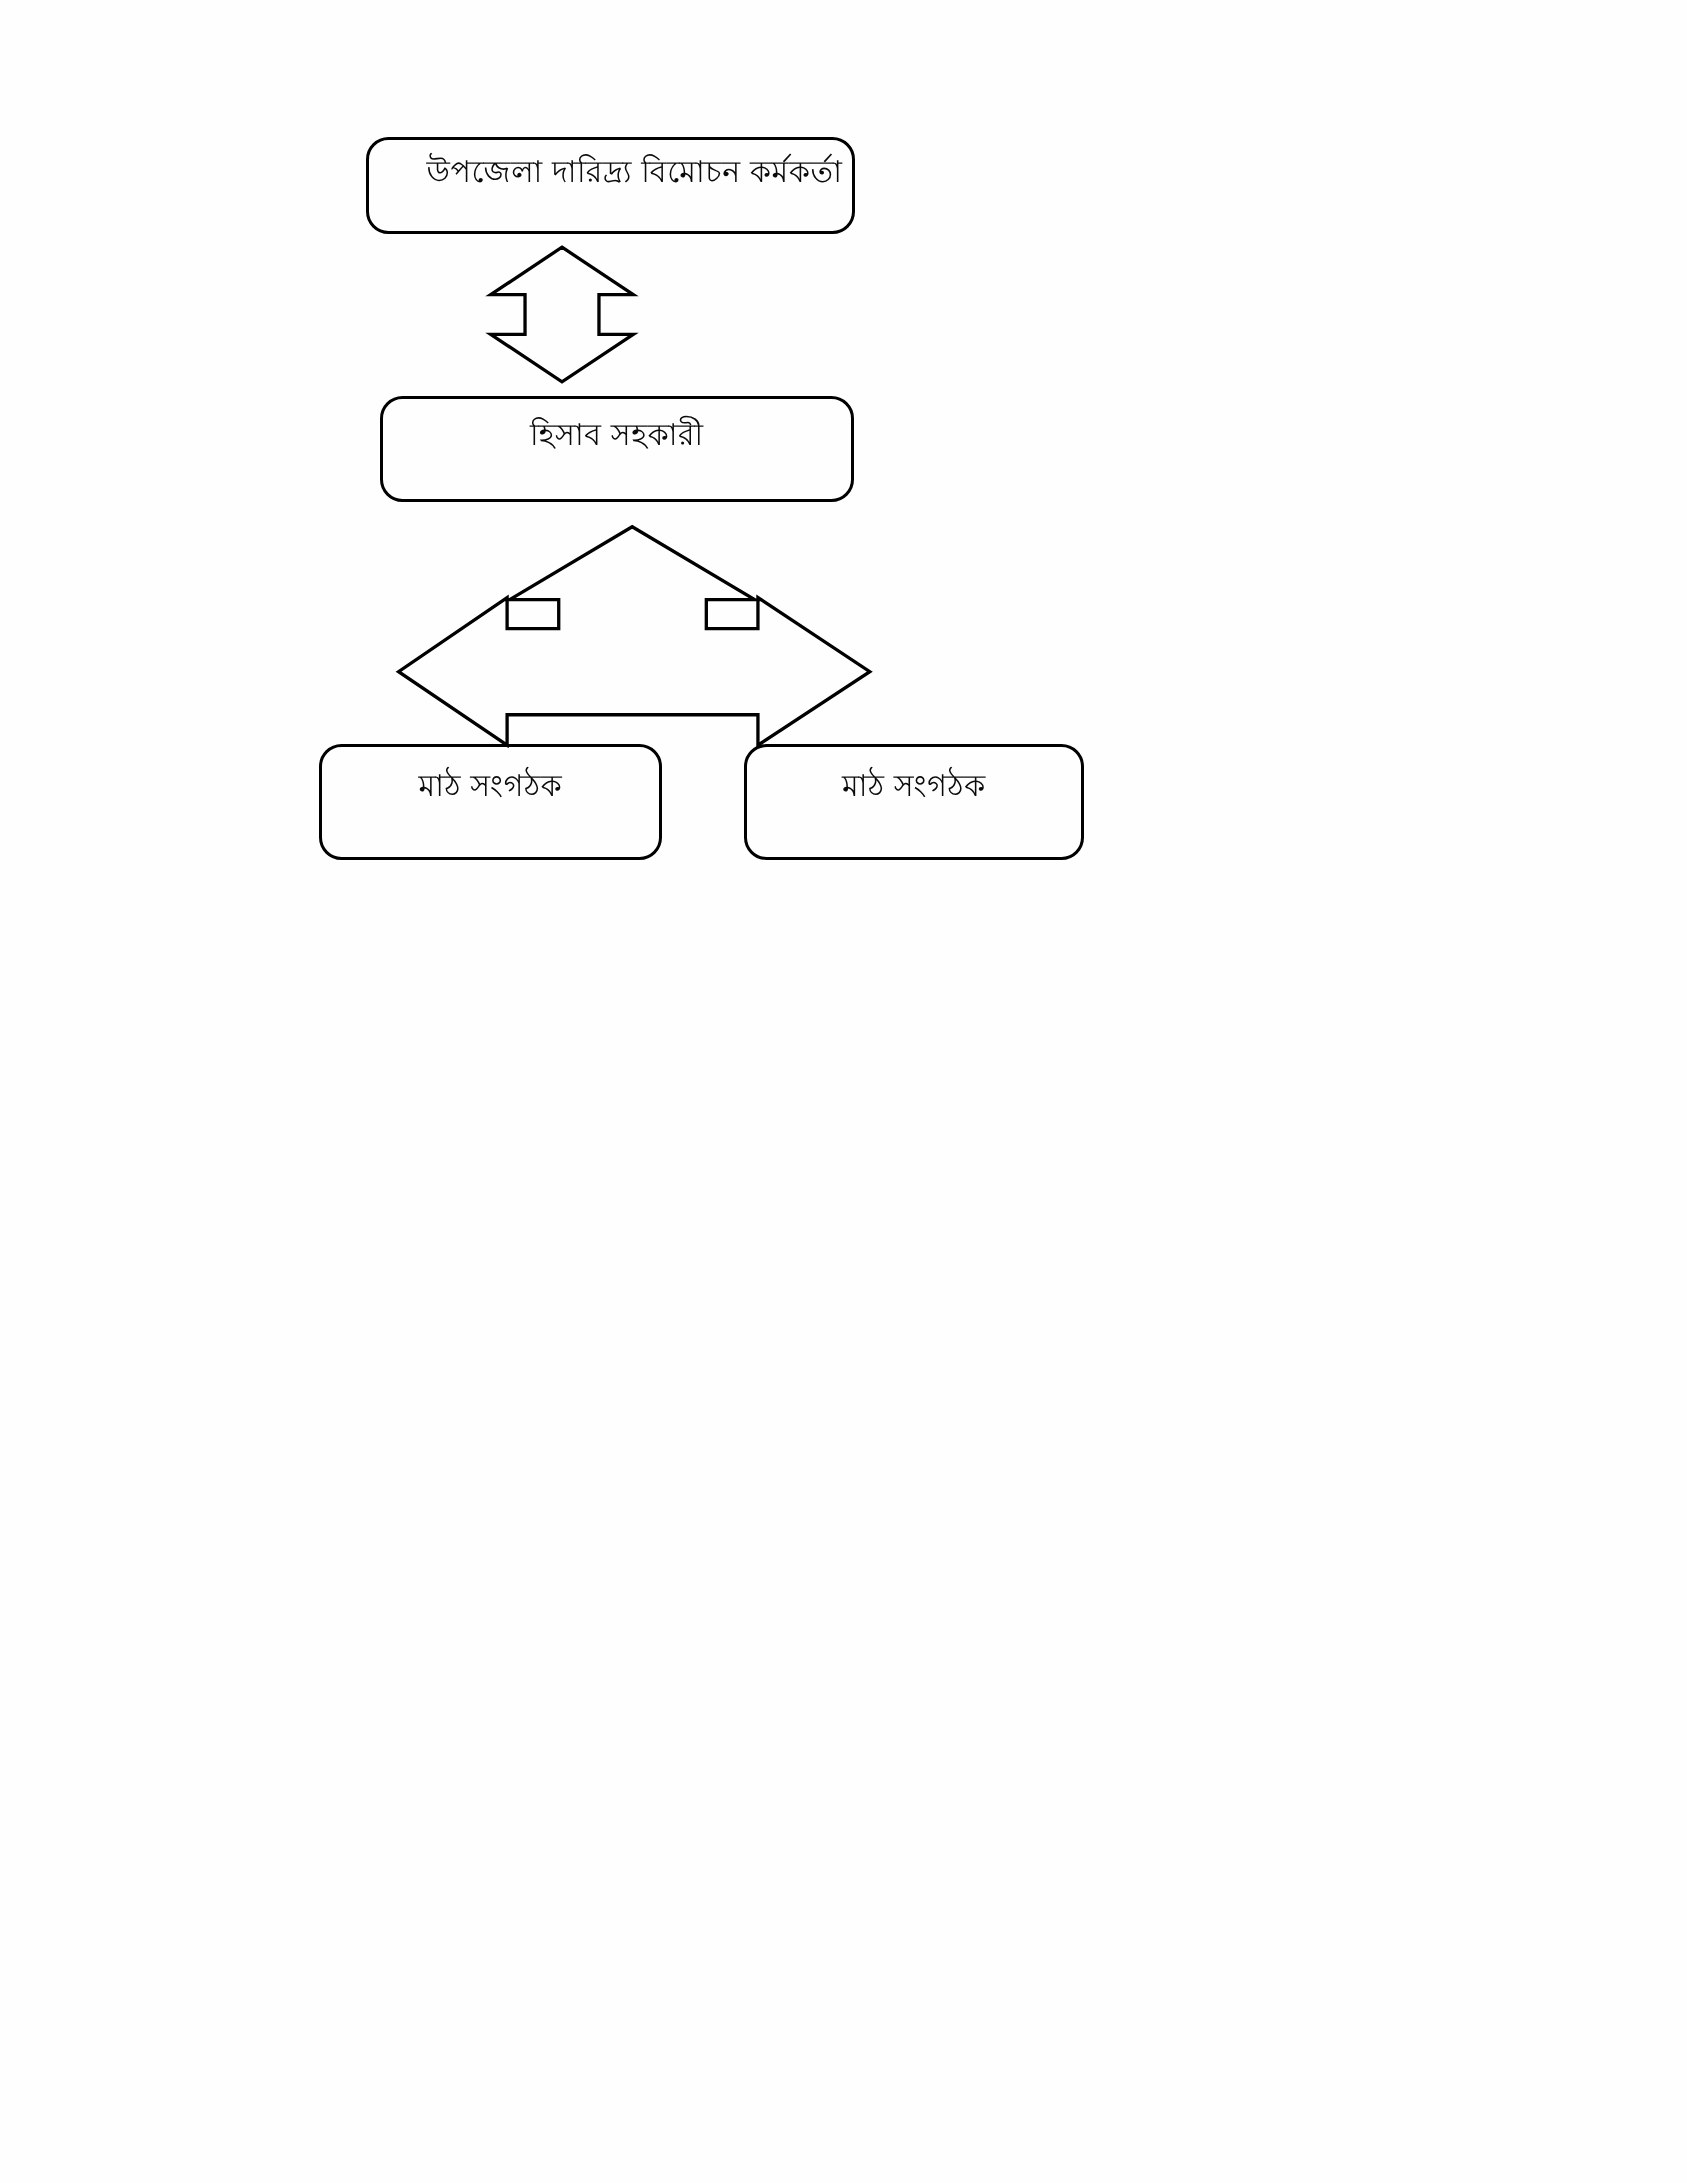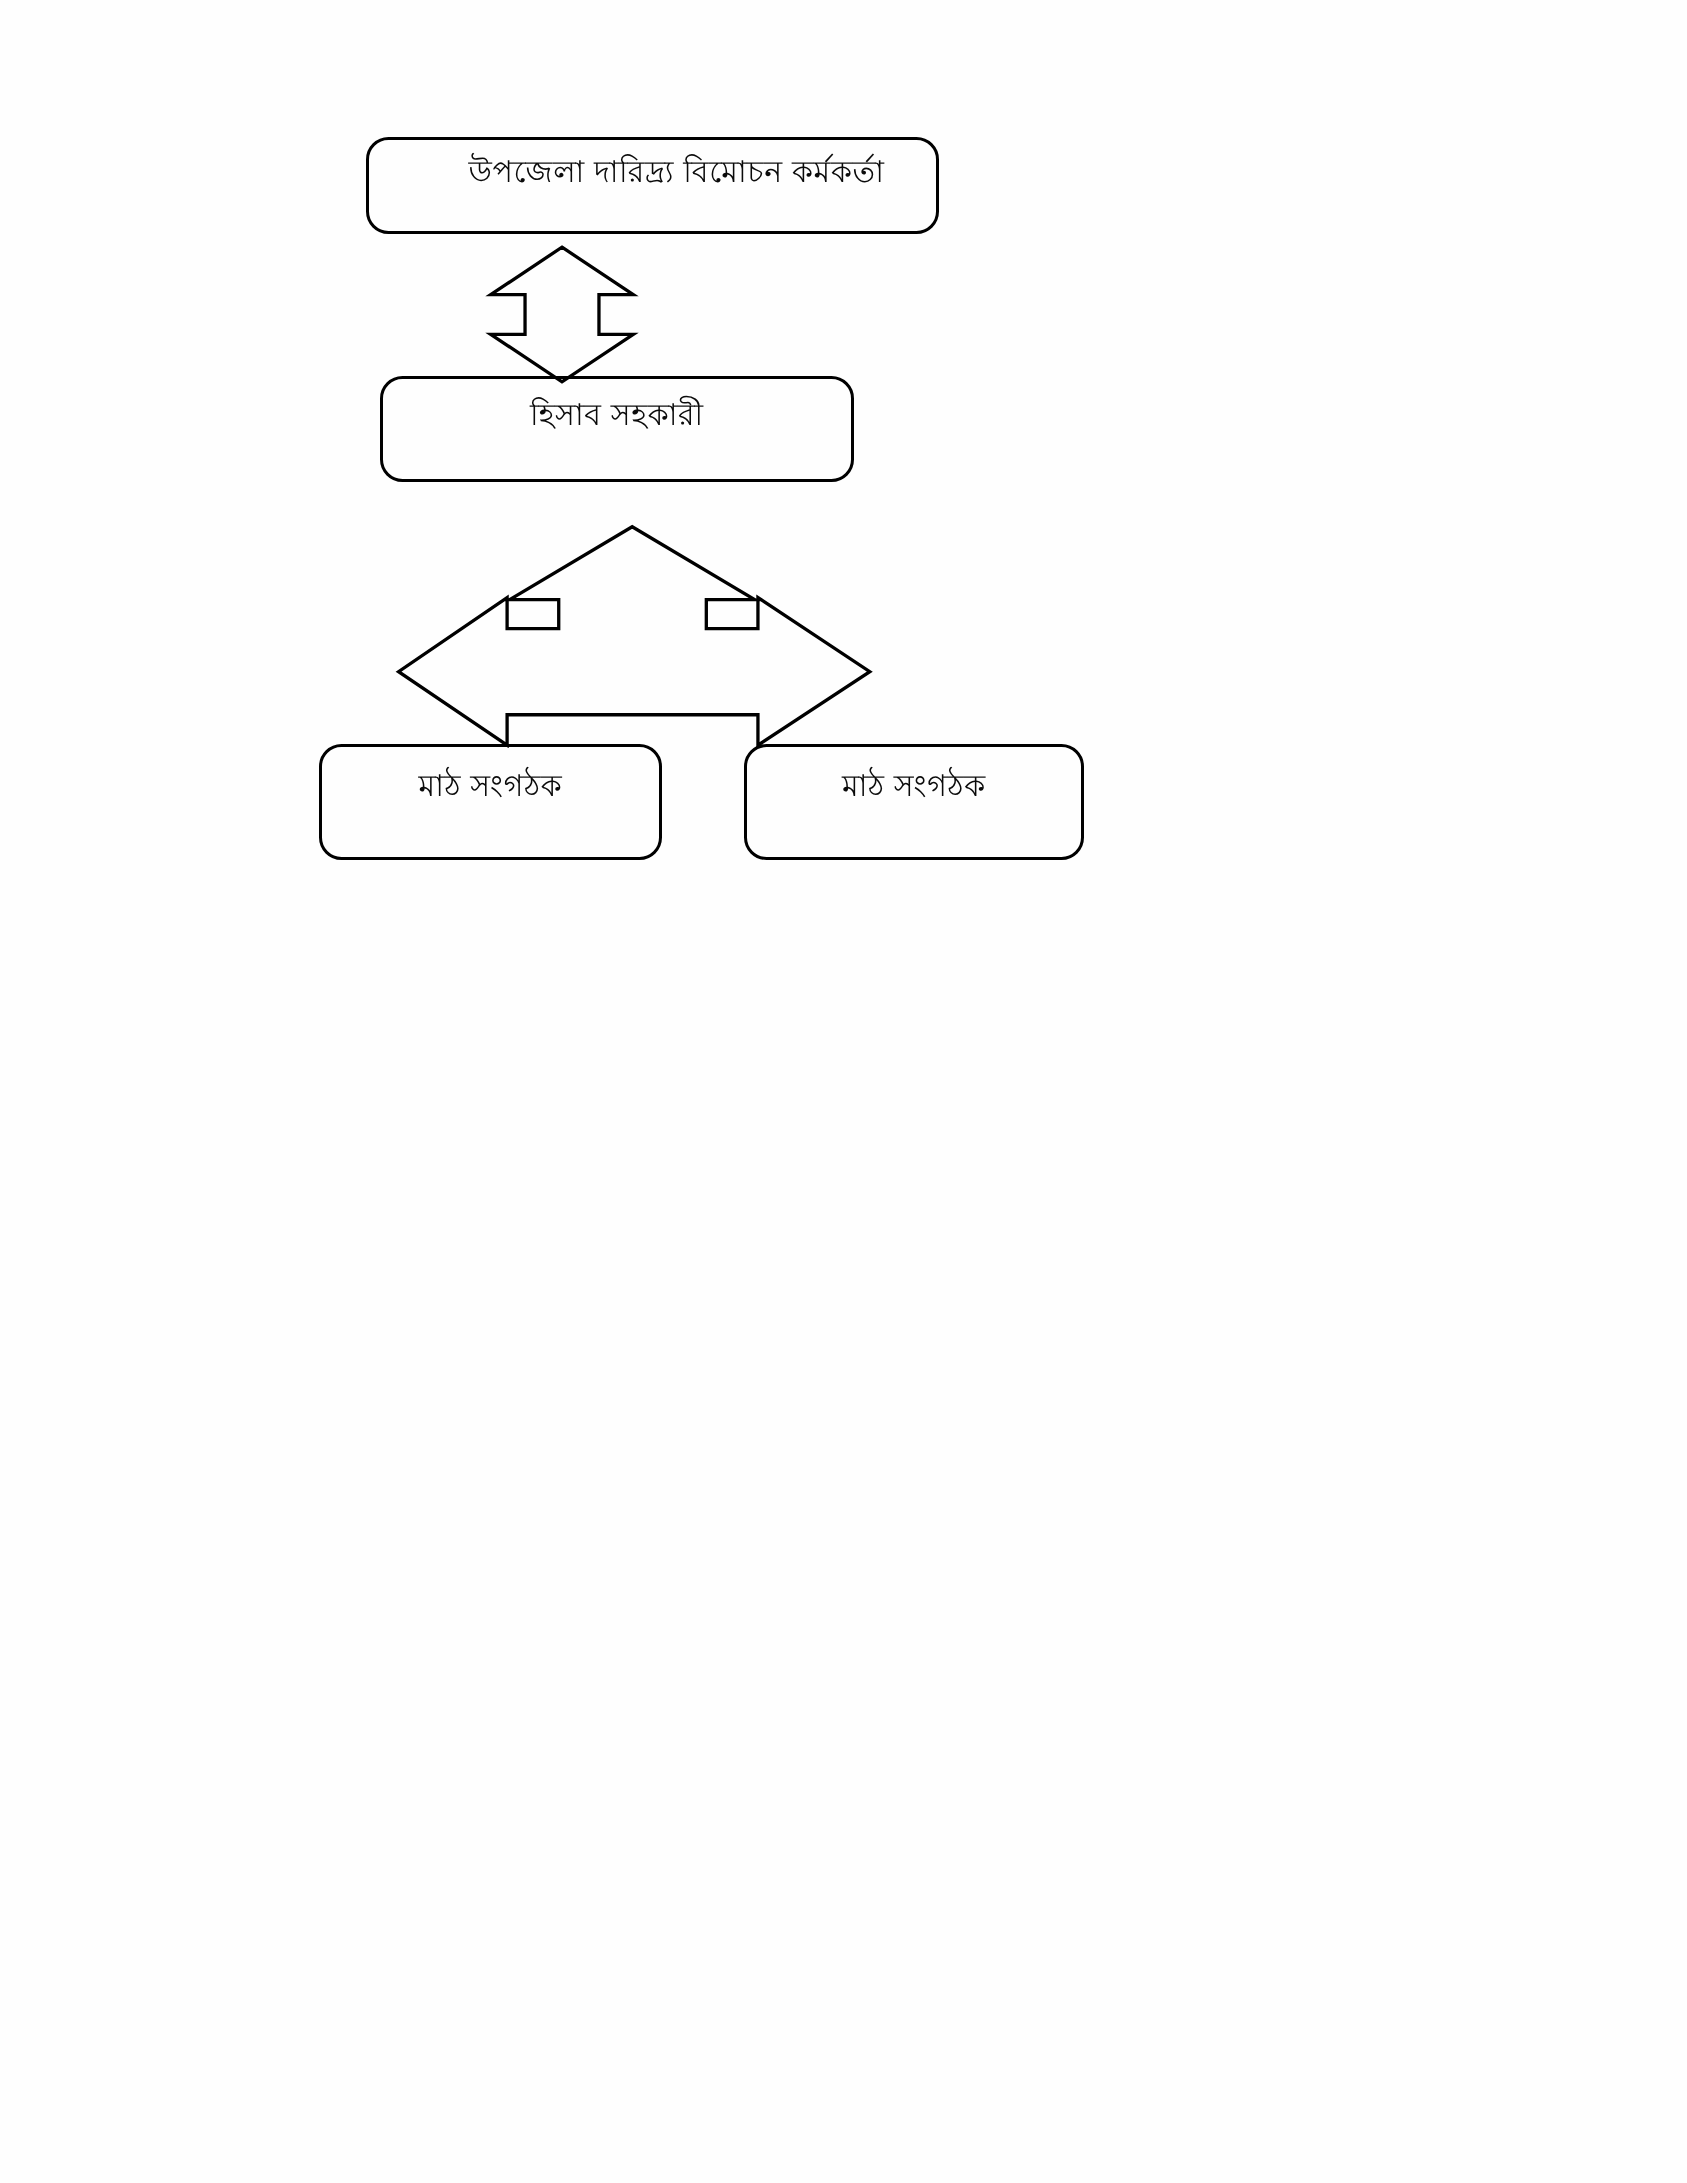--- a/index.html
+++ b/index.html
@@ -53,33 +53,33 @@
     font-size: 29px;
     line-height: 1.0;
     letter-spacing: 0.7px;
     white-space: nowrap;
   }
 
   
   #node-officer {
     left: 366px;
     top: 137px;
-    width: 573px;
+    width: 489px;
     height: 97px;
     padding-left: 48px;
   }
   #node-officer .node-label {
     padding-top: 17px;
     font-size: 30px;
   }
 
   
   #node-accounts {
     left: 380px;
-    top: 376px;
+    top: 396px;
     width: 474px;
     height: 106px;
   }
   #node-accounts .node-label {
     padding-top: 21px;
     font-size: 30px;
   }
 
   
   #node-field-left {

